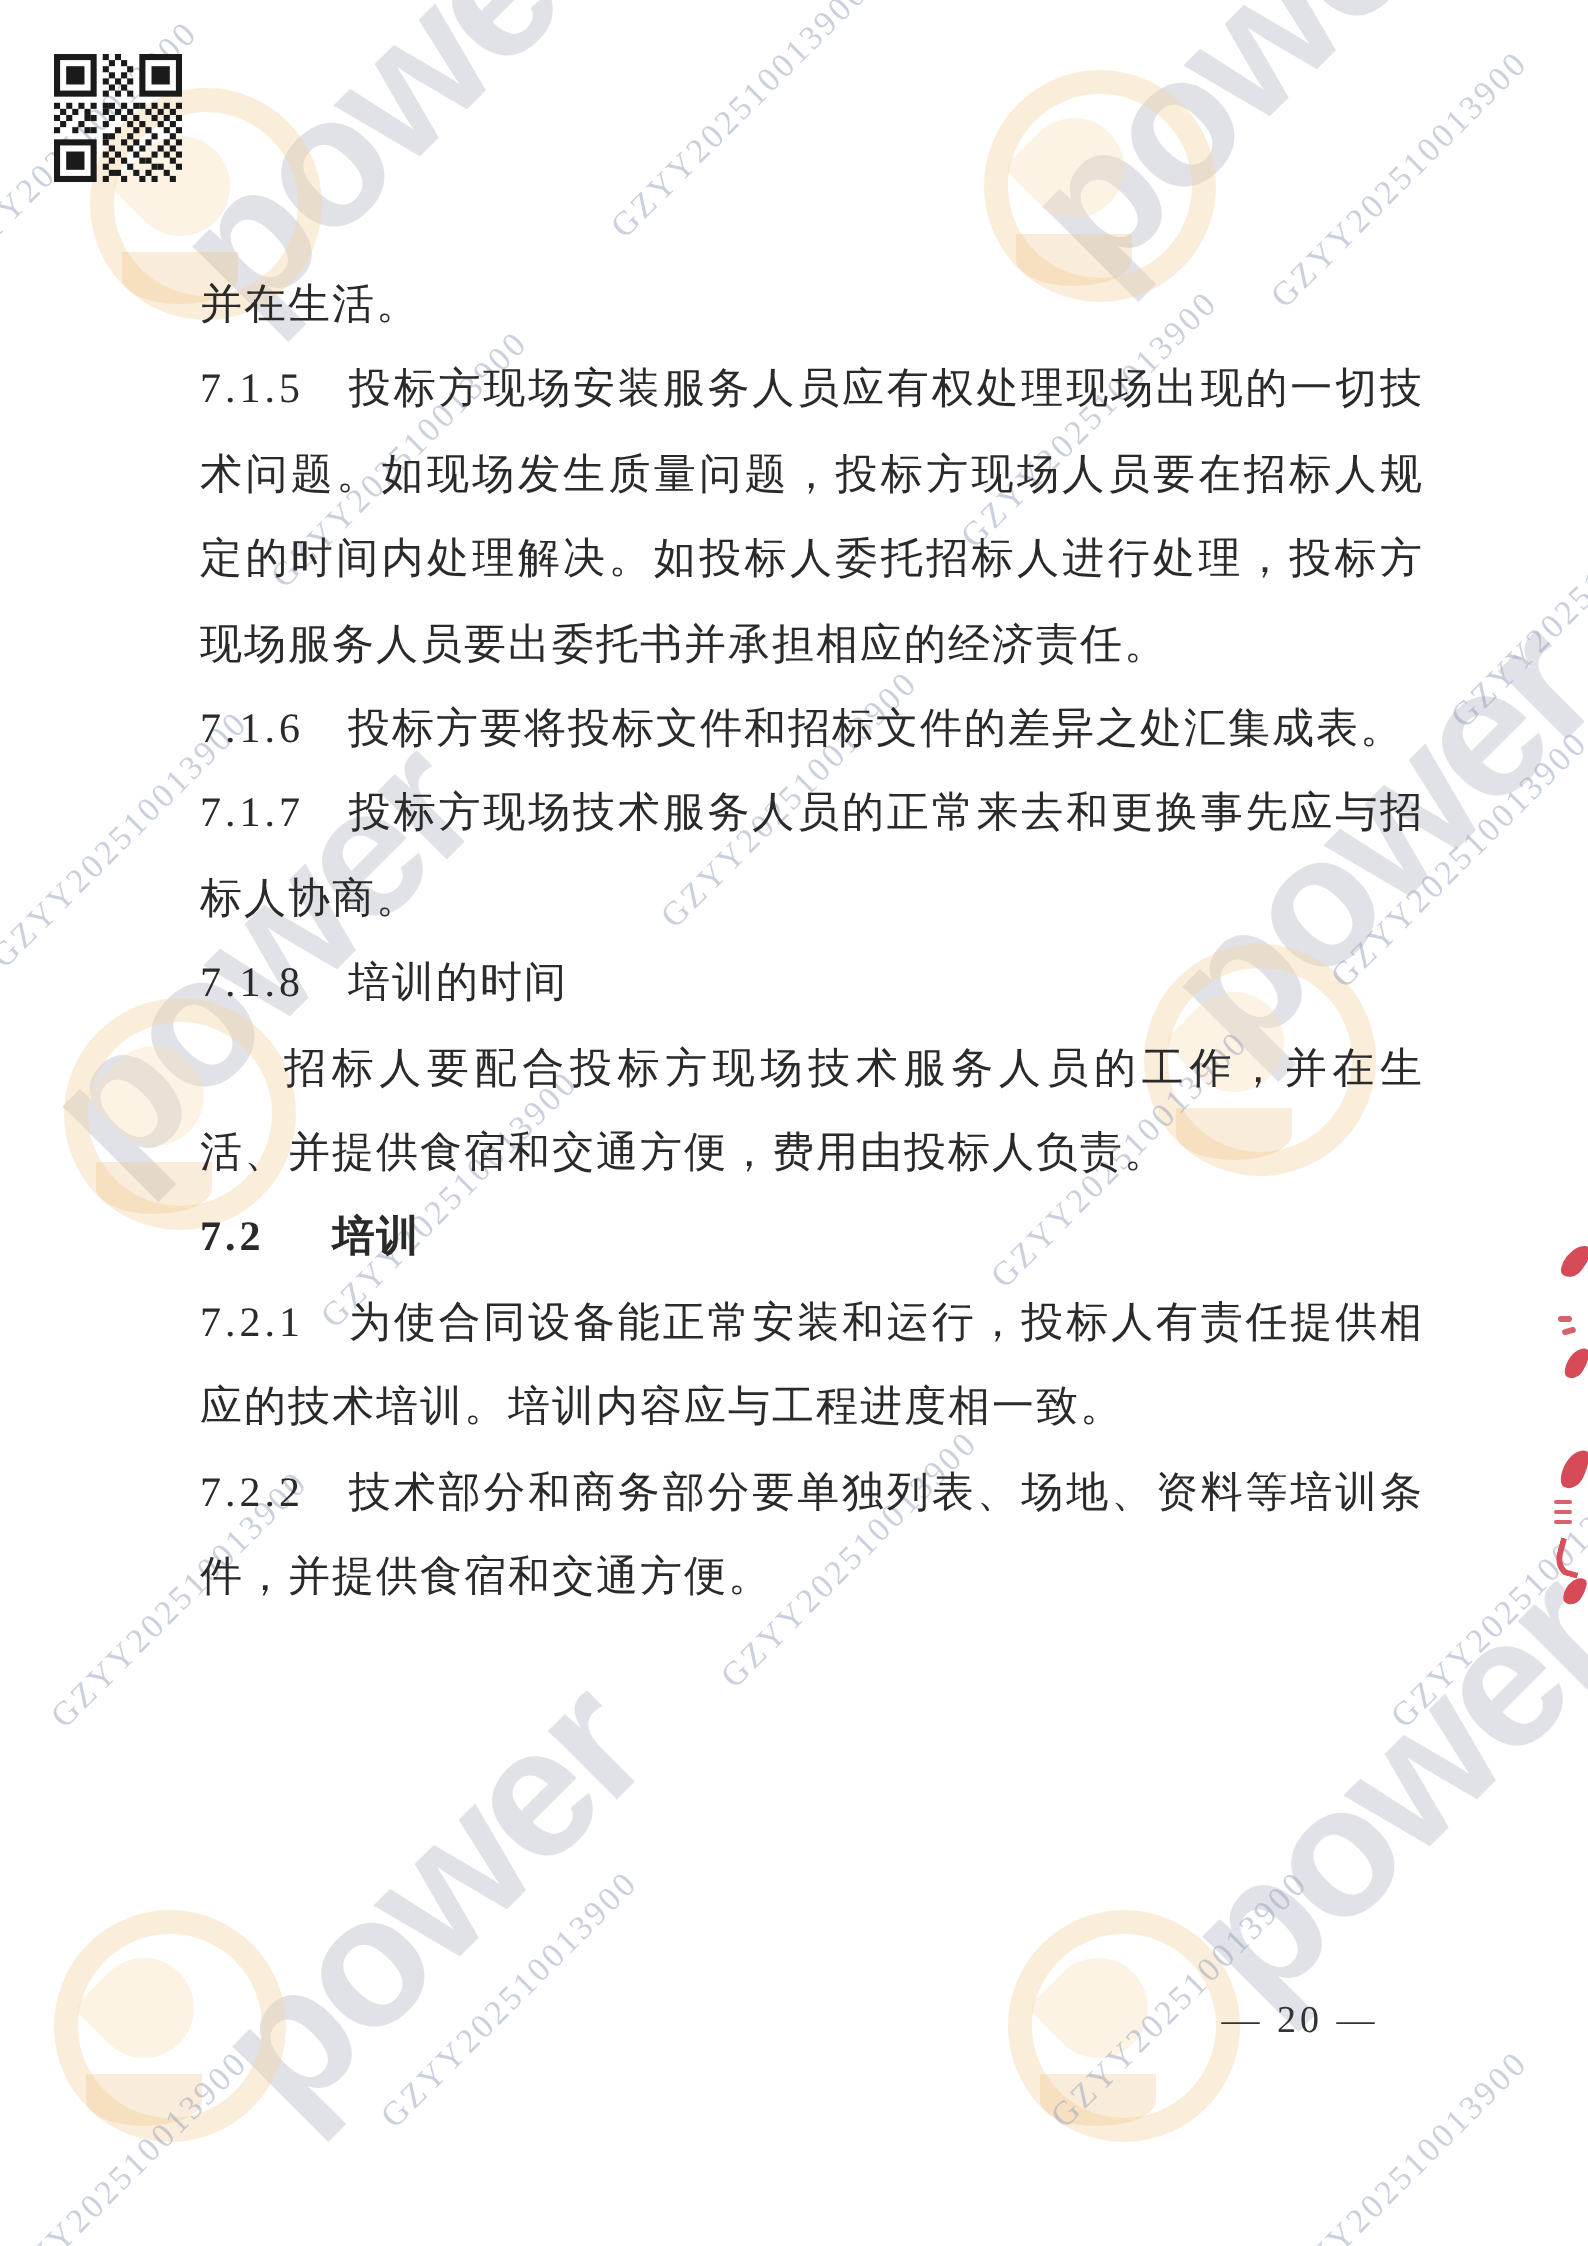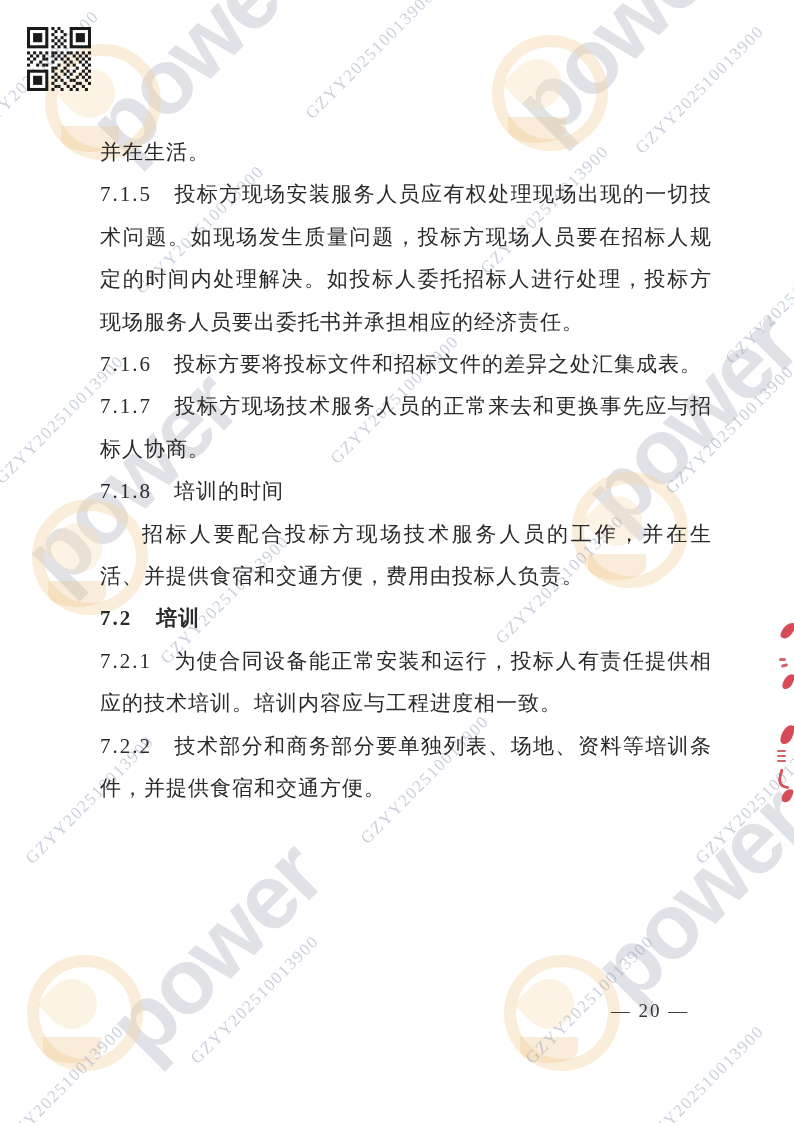--- a/index.html
+++ b/index.html
@@ -41,21 +41,21 @@
   
   .qr{position:absolute;left:27px;top:27px;width:64px;height:64px;}
   
   .content{
     position:absolute;left:100px;top:131px;width:612px;
     color:#2a2a2a;font-size:21px;line-height:42.4px;
   }
   .para{text-align:justify;letter-spacing:1px;margin:0;}
   .para .num{letter-spacing:2px;margin-right:22px;}
   .para.heading{font-weight:bold;}
-  .para.heading .num{margin-right:24px;}
+  .para.heading .num{margin-right:34px;}
   .para.indented{text-indent:42px;}
   
   .page-number{
     position:absolute;left:560px;top:1000px;width:180px;
     text-align:center;font-size:19px;color:#333;letter-spacing:2px;
   }
   
   .seal-frag{
     position:absolute;background:#d74a57;
     border-radius:65% 35% 60% 40% / 55% 60% 40% 45%;

